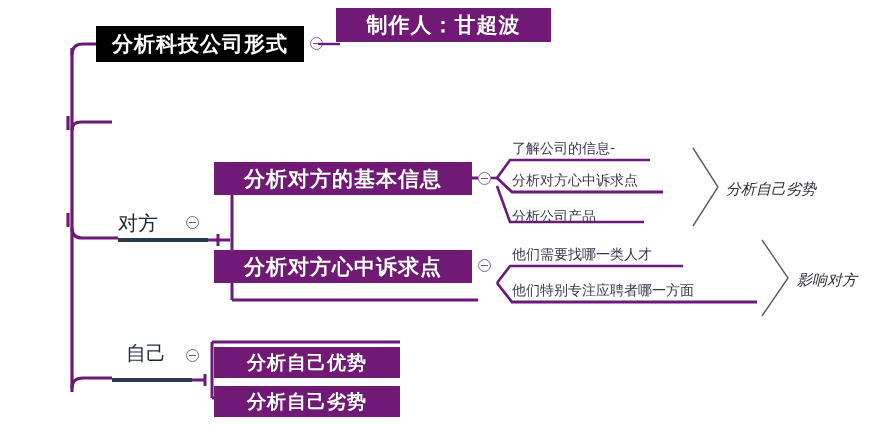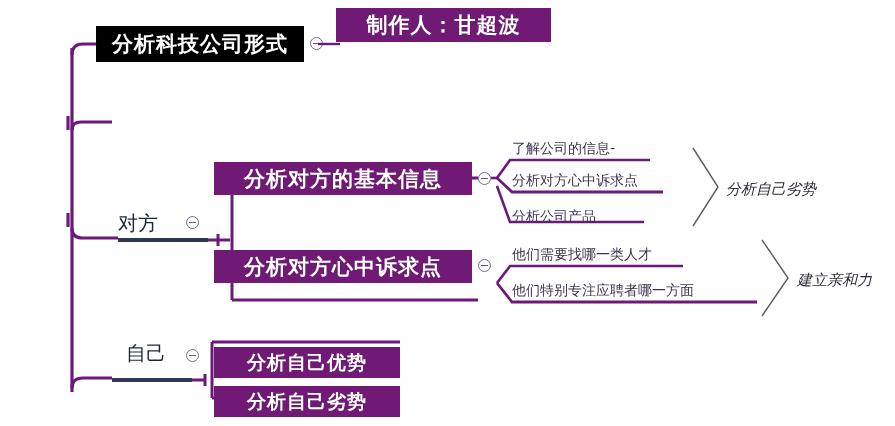--- a/index.html
+++ b/index.html
@@ -148,21 +148,21 @@
   <div class="group-label" style="left:726px;top:180px;">分析自己劣势</div>
 
   <div class="node red-box topic-box" style="left:214px;top:250px;width:258px;height:33px;">
     <span>分析对方心中诉求点</span>
   </div>
   <div class="toggle" style="left:478px;top:259px;"></div>
 
   <div class="leaf-label" style="left:512px;top:246px;">他们需要找哪一类人才</div>
   <div class="leaf-label" style="left:512px;top:282px;">他们特别专注应聘者哪一方面</div>
 
-  <div class="group-label" style="left:797px;top:271px;">建立亲和力</div>
+  <div class="group-label" style="left:797px;top:271px;">影响对方</div>
 
   <div class="branch-label" style="left:118px;top:340px;">自己</div>
   <div class="toggle" style="left:186px;top:349px;"></div>
 
   <div class="node red-box self-box" style="left:214px;top:327px;width:186px;height:31px;">
     <span>分析自己优势</span>
   </div>
 
   <div class="node red-box self-box" style="left:214px;top:366px;width:186px;height:31px;">
     <span>分析自己劣势</span>

